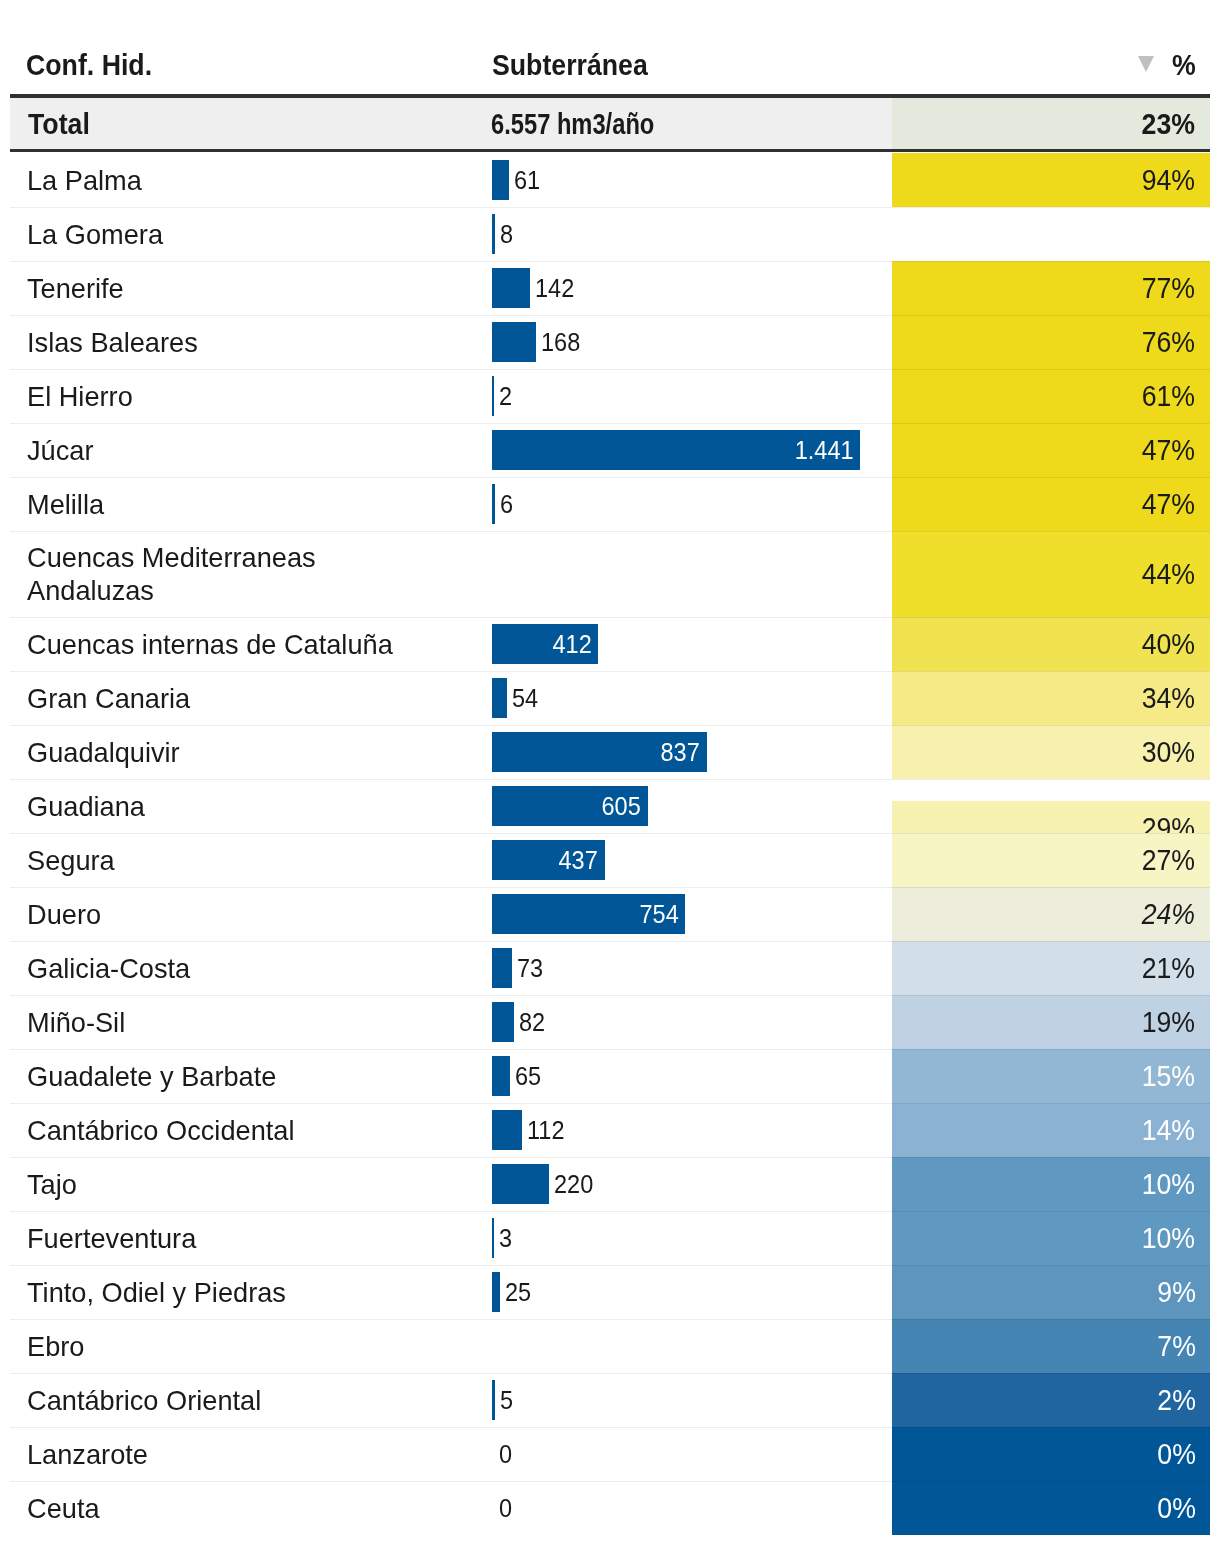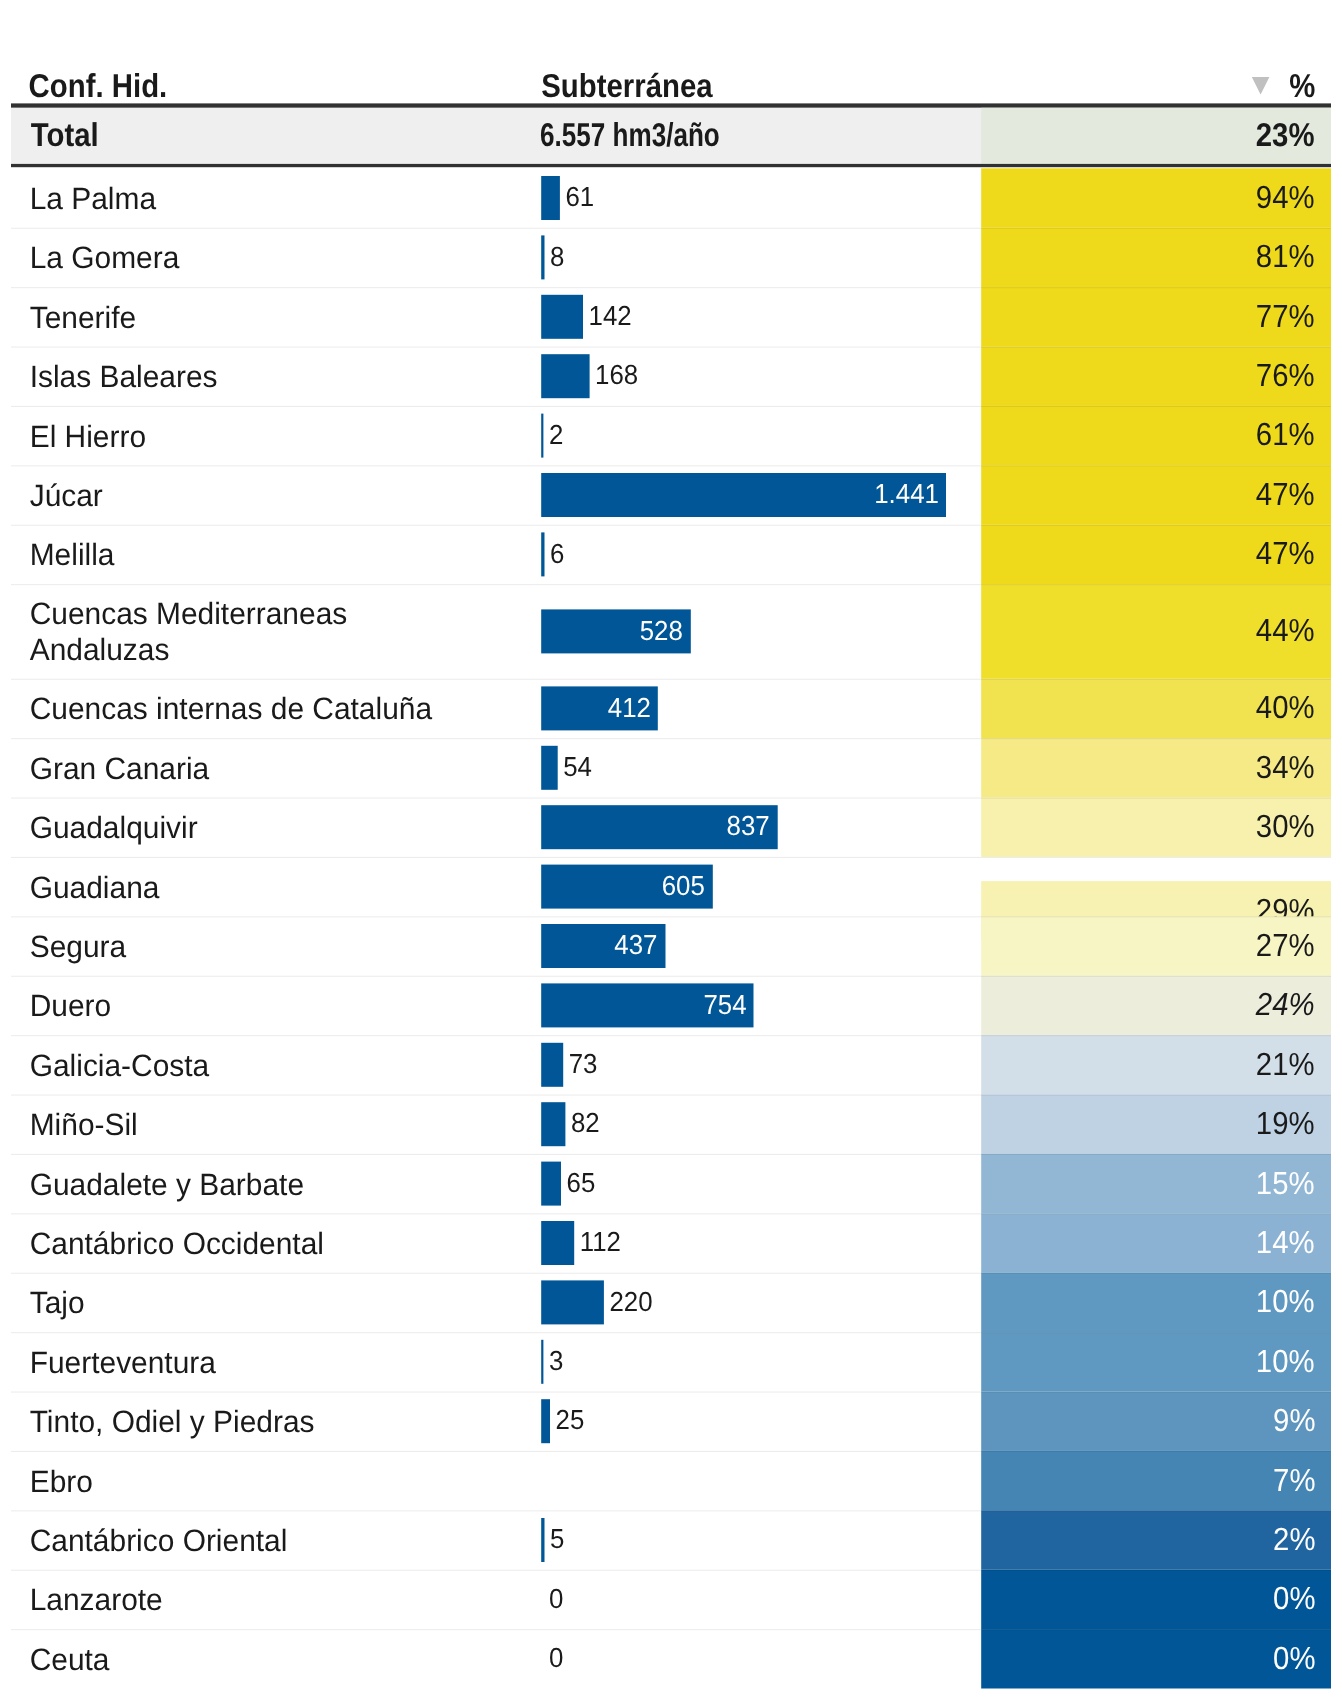--- a/index.html
+++ b/index.html
@@ -3,21 +3,21 @@
 <meta charset="utf-8">
 <title>Conf. Hid. - Subterranea</title>
 <style>
   *{box-sizing:border-box;margin:0;padding:0;}
   html,body{width:1220px;height:1544px;background:#fff;}
   body{font-family:"Liberation Sans",sans-serif;color:#1a1a1a;
        -webkit-font-smoothing:antialiased;overflow:hidden;}
   .viz{position:relative;width:1220px;height:1544px;}
 
   
-  .thead{position:absolute;left:0;top:16px;width:1220px;height:94px;}
+  .thead{position:absolute;left:0;top:2px;width:1220px;height:94px;}
   .th{position:absolute;top:45px;font-size:30px;font-weight:bold;line-height:35px;
       color:#1a1a1a;white-space:nowrap;transform:scaleX(0.89);transform-origin:left top;}
   .th-name{left:26px;}
   .th-value{left:492px;}
   .th-pct{right:24px;transform-origin:right top;}
   .caret{position:absolute;right:66px;top:54px;width:0;height:0;
          border-left:8px solid transparent;border-right:8px solid transparent;
          border-top:16px solid #c0c0c0;}
 
   
@@ -90,23 +90,20 @@
         <div class="pctcell" style="background: rgb(238, 218, 26);">
           <div class="pctval" style="color: rgb(26, 26, 26);">94%</div>
         </div>
       </div>
       <div class="row">
         <div class="name">La Gomera</div>
         <div class="barwrap">
           <div class="bar" style="width: 3.49px;"></div>
           <div class="bar-outlabel" style="left: 8.49px;">8</div>
         </div>
-        <div class="pctcell" style="background: rgb(238, 218, 26);">
-          <div class="pctval" style="color: rgb(26, 26, 26);">81%</div>
-        </div>
       </div>
       <div class="row">
         <div class="name">Tenerife</div>
         <div class="barwrap">
           <div class="bar" style="width: 37.61px;"></div>
           <div class="bar-outlabel" style="left: 42.61px;">142</div>
         </div>
         <div class="pctcell" style="background: rgb(238, 218, 26);">
           <div class="pctval" style="color: rgb(26, 26, 26);">77%</div>
         </div>
@@ -146,24 +143,20 @@
         <div class="barwrap">
           <div class="bar" style="width: 2.98px;"></div>
           <div class="bar-outlabel" style="left: 7.98px;">6</div>
         </div>
         <div class="pctcell" style="background: rgb(238, 218, 26);">
           <div class="pctval" style="color: rgb(26, 26, 26);">47%</div>
         </div>
       </div>
       <div class="row tall">
         <div class="name">Cuencas Mediterraneas Andaluzas</div>
-        <div class="barwrap">
-          <div class="bar" style="width: 135.91px;"></div>
-          <div class="bar-inlabel" style="right: 261.09px;">528</div>
-        </div>
         <div class="pctcell" style="background: rgb(239, 222, 42);">
           <div class="pctval" style="color: rgb(26, 26, 26);">44%</div>
         </div>
       </div>
       <div class="row">
         <div class="name">Cuencas internas de Cataluña</div>
         <div class="barwrap">
           <div class="bar" style="width: 106.37px;"></div>
           <div class="bar-inlabel" style="right: 290.63px;">412</div>
         </div>

